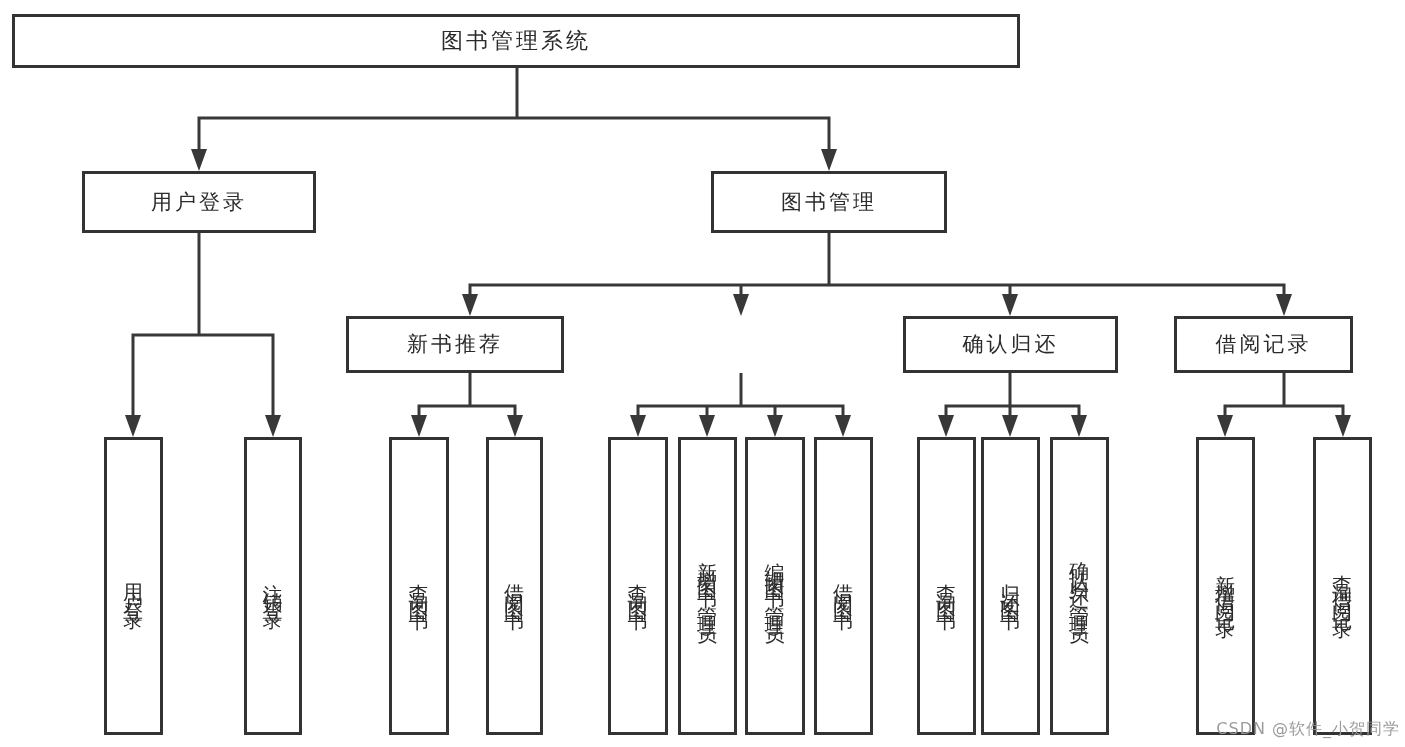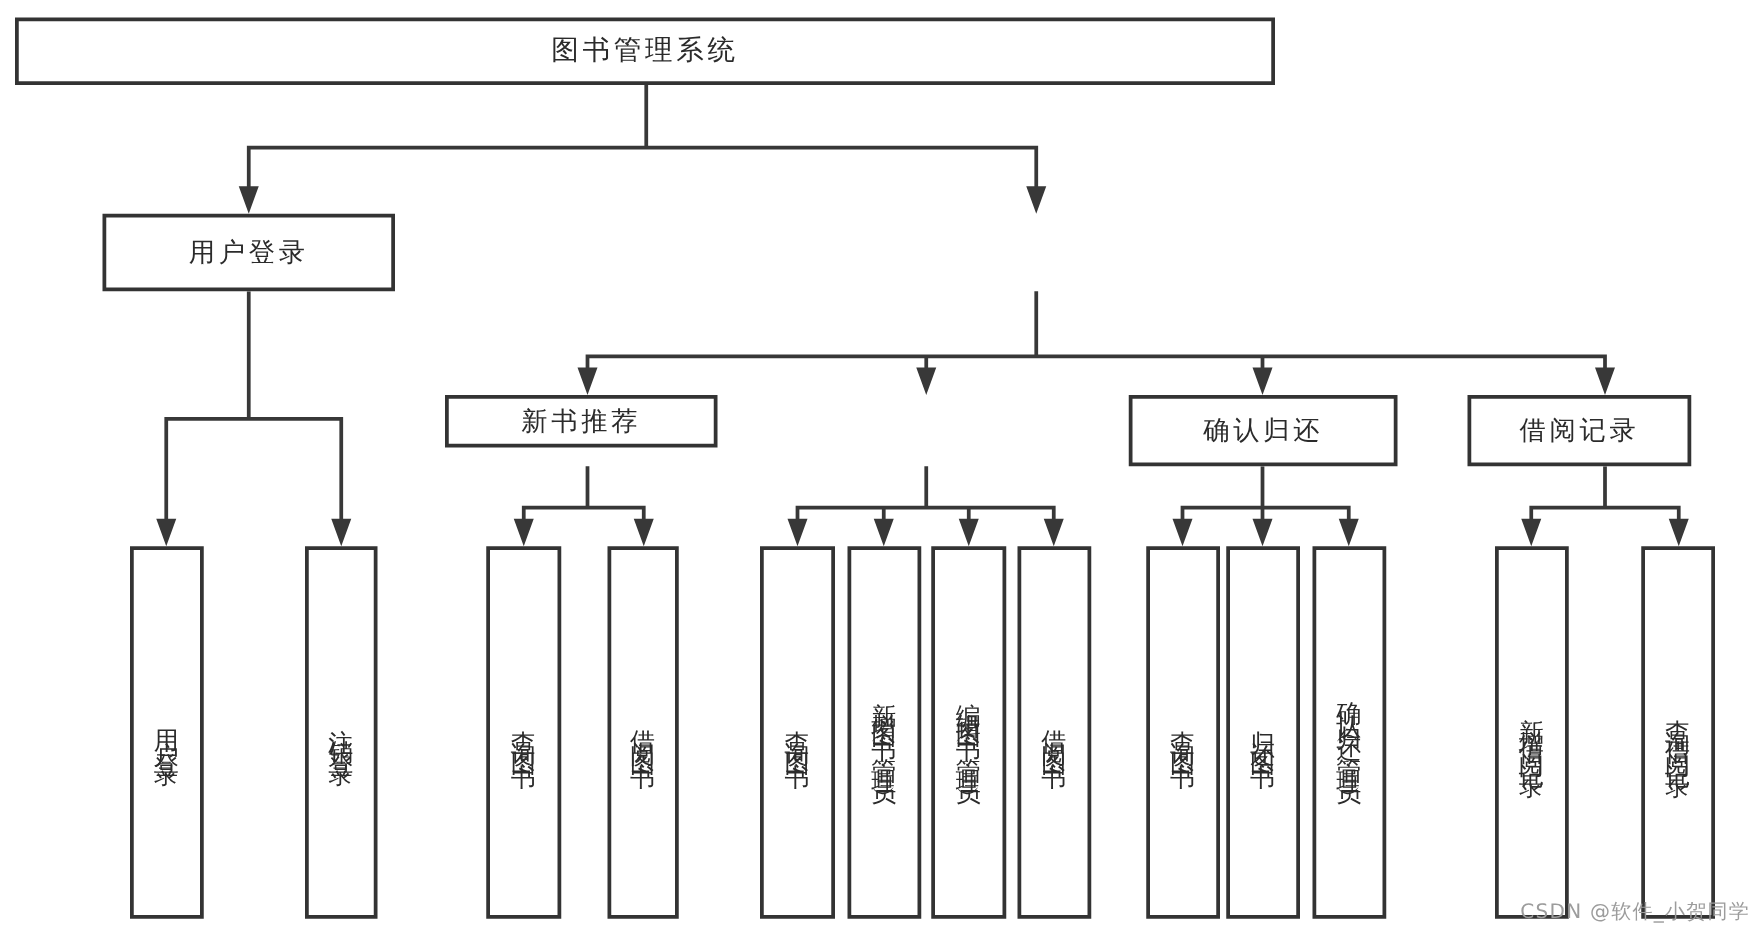--- a/index.html
+++ b/index.html
@@ -82,22 +82,25 @@
       <path d="M 1225 437 L 1217 415 L 1233 415 Z M 1343 437 L 1335 415 L 1351 415 Z " fill="#383838" stroke="none"></path>
     </svg>
 
   <div class="box hbox root" style="left:12px;top:14px;width:1008px;height:54px">
     <span class="lbl">图书管理系统</span>
   </div>
 
   <div class="box hbox" style="left:82px;top:171px;width:234px;height:62px">
     <span class="lbl">用户登录</span>
   </div>
+  <div class="box hbox" style="left:711px;top:171px;width:236px;height:62px">
+    <span class="lbl">图书管理</span>
+  </div>
 
-  <div class="box hbox" style="left:356px;top:316px;width:218px;height:42px">
+  <div class="box hbox" style="left:346px;top:316px;width:218px;height:57px">
     <span class="lbl">新书推荐</span>
   </div>
   <div class="box hbox" style="left:903px;top:316px;width:215px;height:57px">
     <span class="lbl">确认归还</span>
   </div>
   <div class="box hbox" style="left:1174px;top:316px;width:179px;height:57px">
     <span class="lbl">借阅记录</span>
   </div>
 
   <div class="box vbox" style="left:104px;top:437px;width:59px;height:298px">

